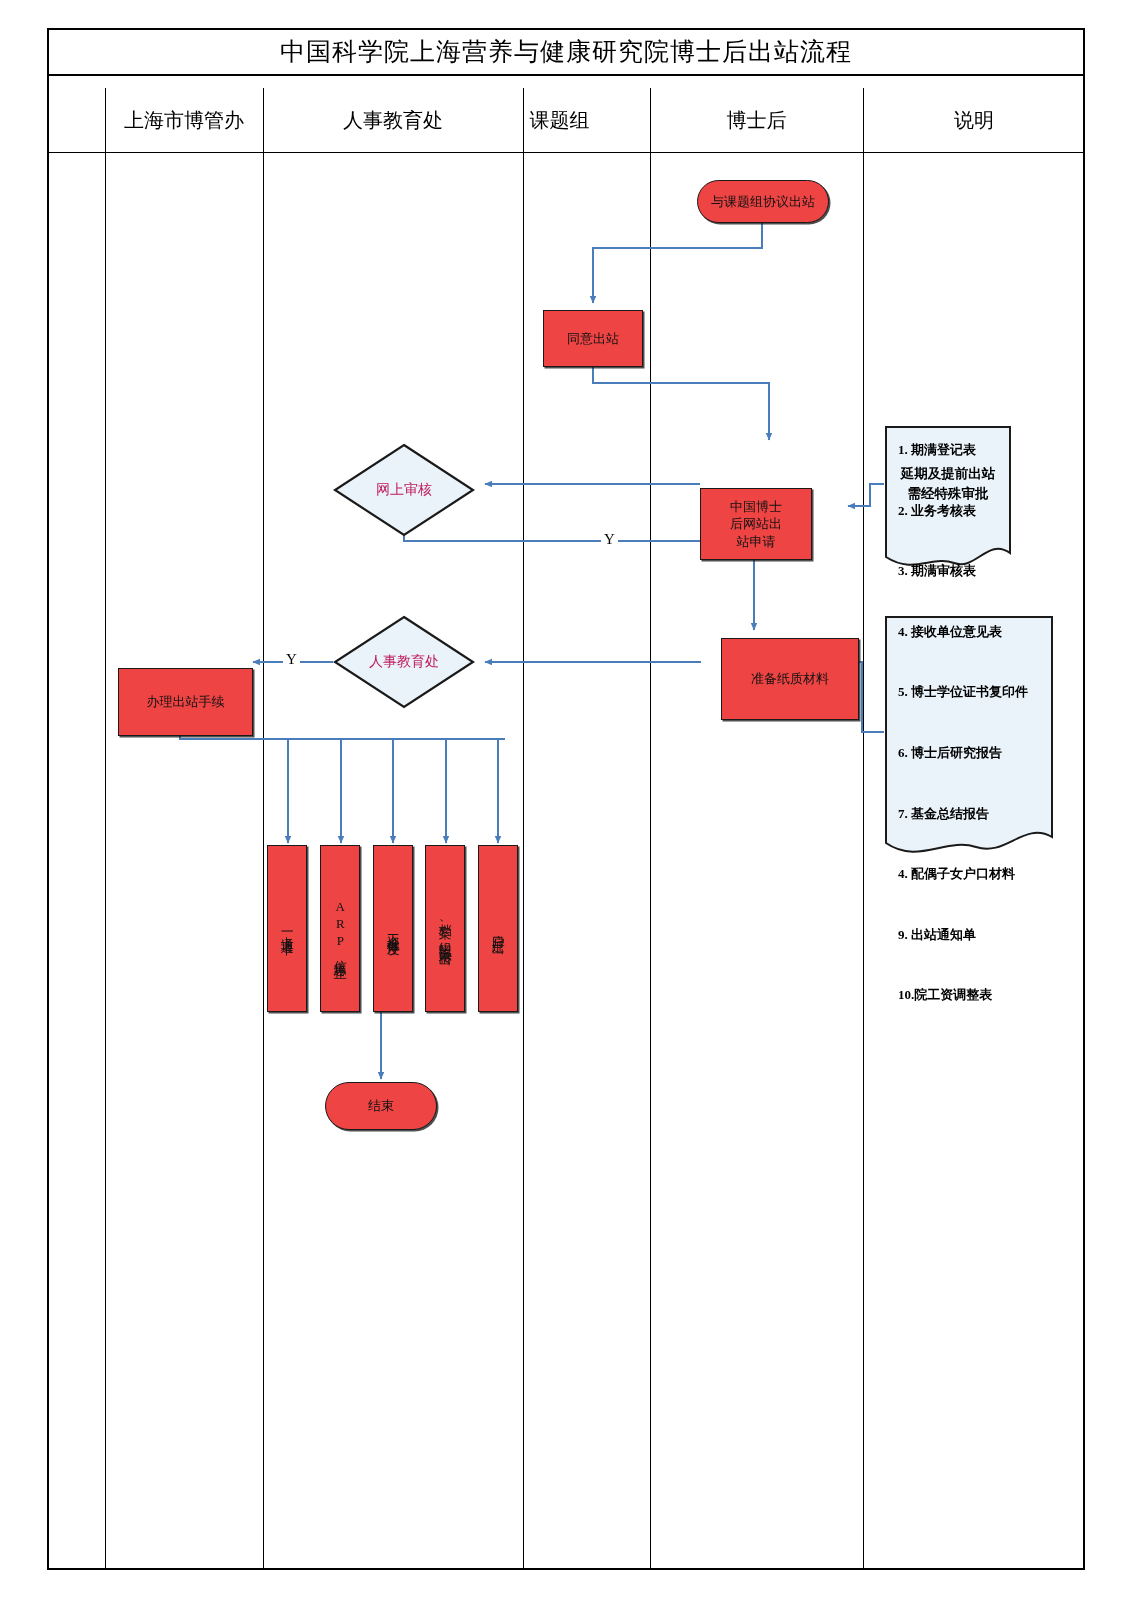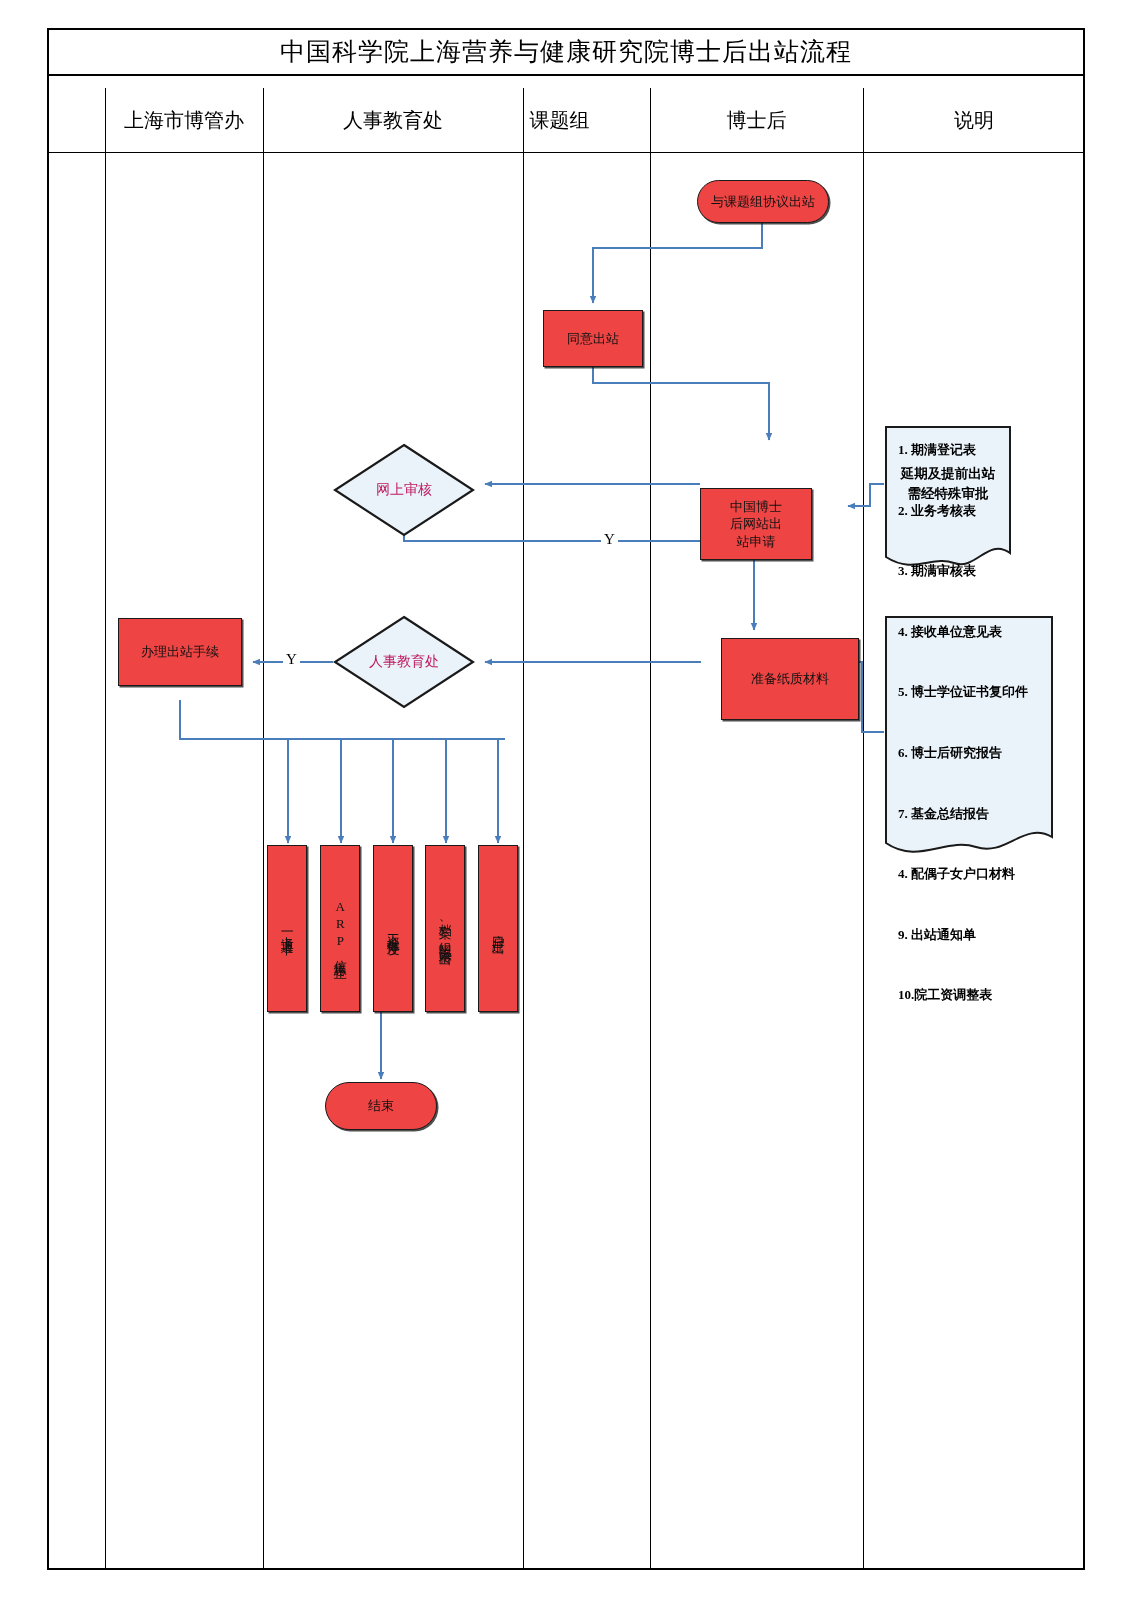--- a/index.html
+++ b/index.html
@@ -236,21 +236,21 @@
 
   <div class="node" style="left:701px; top:638px; width:138px; height:82px;margin-left:20px;">准备纸质材料</div>
 
   <div class="diamond-wrap" style="left:333px; top:615px; width:142px; height:94px;">
     <svg width="142" height="94" viewBox="0 0 142 94">
       <polygon points="71,2 140,47 71,92 2,47" fill="#eaf3fa" stroke="#1a1a1a" stroke-width="2.2"></polygon>
     </svg>
     <div class="diamond-label">人事教育处</div>
   </div>
 
-  <div class="node" style="left:118px; top:618px; width:124px; height:68px;">办理出站手续</div>
+  <div class="node" style="left:118px; top:668px; width:135px; height:68px;">办理出站手续</div>
 
   <div class="node vertical" style="left:267px; top:845px; width:40px; height:167px;">一卡通退卡</div>
   <div class="node vertical" style="left:320px; top:845px; width:40px; height:167px;">ARP信息终止</div>
   <div class="node vertical" style="left:373px; top:845px; width:40px; height:167px;">工资社保停发</div>
   <div class="node vertical" style="left:425px; top:845px; width:40px; height:167px;">档案、组织关系转出</div>
   <div class="node vertical" style="left:478px; top:845px; width:40px; height:167px;">户口迁出</div>
 
   <div class="node terminator" style="left:325px; top:1082px; width:112px; height:48px;">结束</div>
 
   <div class="note-wrap" style="left:884px; top:425px; width:128px; height:143px;">

